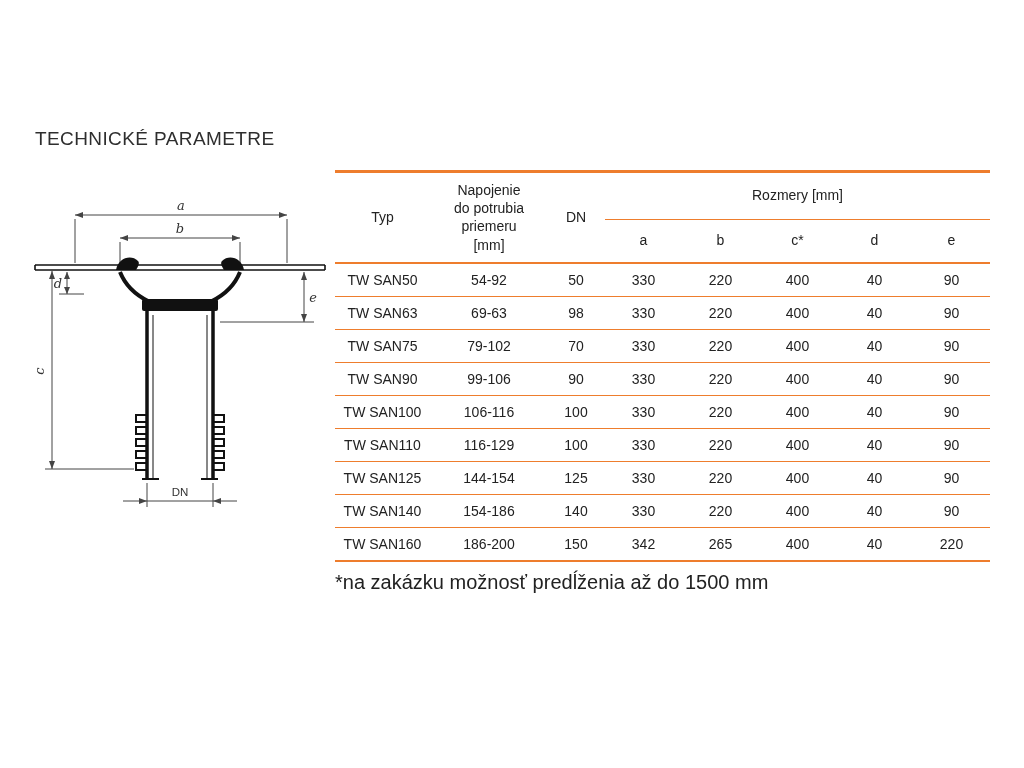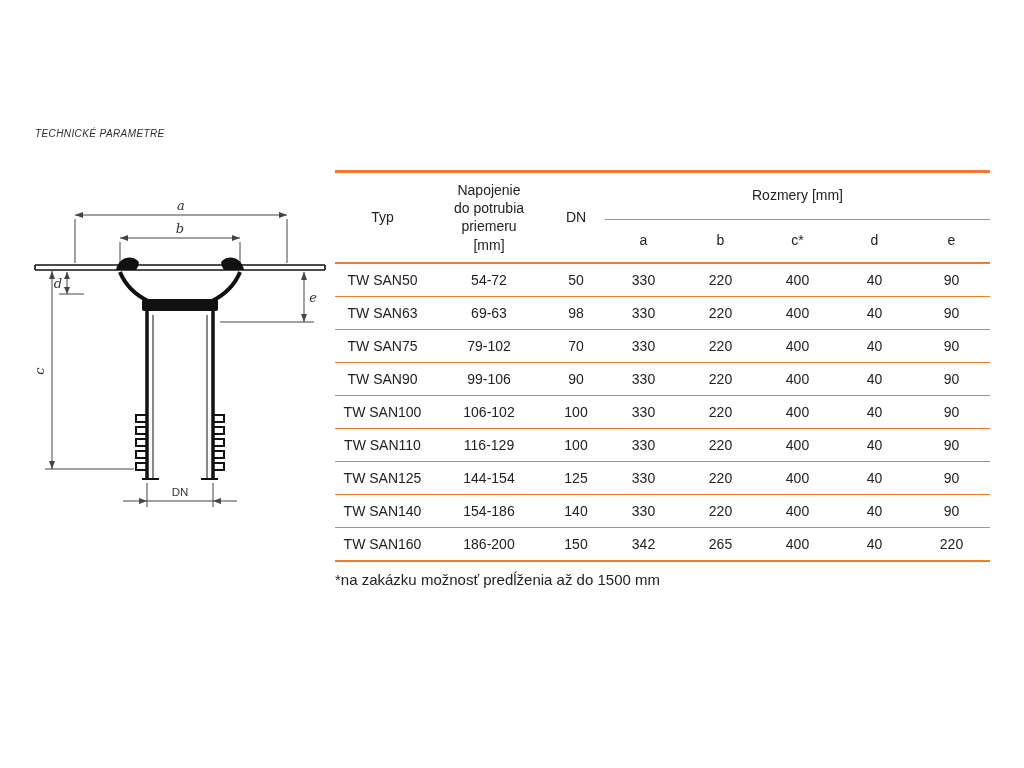--- a/index.html
+++ b/index.html
@@ -2,21 +2,21 @@
 <html style="--accent: #ee7d2d;"><head>
 <meta charset="utf-8">
 <style>
   :root { --accent: #ee7d2d; --ink: #222; }
   * { margin: 0; padding: 0; box-sizing: border-box; }
   body { background: #fff; font-family: "Liberation Sans", sans-serif; }
   .canvas { position: relative; width: 1024px; height: 768px; background: #fff; overflow: hidden; }
 
   .page-title {
     position: absolute; left: 35px; top: 128px;
-    font-size: 10px; font-weight: normal; color: #2e2e2e; letter-spacing: 0.4px; font-style: italic;
+    font-size: 19px; font-weight: normal; color: #2e2e2e; letter-spacing: 0.4px;
   }
 
   .drawing { position: absolute; left: 30px; top: 195px; }
   .drawing text { font-family: "DejaVu Serif", serif; font-style: italic; font-size: 13px; fill: #333; }
   .drawing text.upright { font-family: "Liberation Sans", sans-serif; font-style: normal; font-size: 11.5px; }
   .dim { stroke: #444; stroke-width: 1; fill: none; }
   .dim-arrow { fill: #444; stroke: none; }
   .body-stroke { stroke: #111; fill: none; }
 
   .table-wrap { position: absolute; left: 335px; top: 170px; width: 655px; color: var(--ink); }
@@ -31,21 +31,21 @@
   table.spec th { font-weight: normal; }
   table.spec th, table.spec td { text-align: center; vertical-align: middle; }
   th.span2 { border-bottom: 2px solid var(--accent); padding: 8px 2px; }
   th.wrap { white-space: pre-line; line-height: 1.3; }
   th.rozmery { border-bottom: 1px solid var(--accent); padding: 11px 2px 12px; }
   tr.sub th { border-bottom: 2px solid var(--accent); padding: 9px 2px 11px; }
   tbody td { border-bottom: 1px solid var(--accent); padding: 8px 2px; }
   tbody tr:last-child td { border-bottom: 2px solid var(--accent); }
   .col-typ { text-align: right; padding-left: 1px !important; }
 
-  .footnote { font-size: 15px; color: #222; margin-top: 9px; }
+  .footnote { font-size: 20px; color: #222; margin-top: 9px; }
 </style>
 </head>
 <body>
 
 <div class="canvas">
 
   <h1 class="page-title">TECHNICKÉ PARAMETRE</h1>
 
   <svg class="drawing" width="300" height="330" viewBox="0 0 300 330" xmlns="http://www.w3.org/2000/svg">
 
@@ -170,21 +170,21 @@
             <th>a</th>
             <th>b</th>
             <th>c*</th>
             <th>d</th>
             <th>e</th>
           </tr>
       </thead>
       <tbody>
           <tr>
             <td class="col-typ">TW SAN50</td>
-            <td>54-72</td>
+            <td>54-92</td>
             <td>50</td>
             <td>330</td>
             <td>220</td>
             <td>400</td>
             <td>40</td>
             <td>90</td>
           </tr>
           <tr>
             <td class="col-typ">TW SAN63</td>
             <td>69-63</td>
@@ -210,21 +210,21 @@
             <td>99-106</td>
             <td>90</td>
             <td>330</td>
             <td>220</td>
             <td>400</td>
             <td>40</td>
             <td>90</td>
           </tr>
           <tr>
             <td class="col-typ">TW SAN100</td>
-            <td>106-102</td>
+            <td>106-116</td>
             <td>100</td>
             <td>330</td>
             <td>220</td>
             <td>400</td>
             <td>40</td>
             <td>90</td>
           </tr>
           <tr>
             <td class="col-typ">TW SAN110</td>
             <td>116-129</td>

